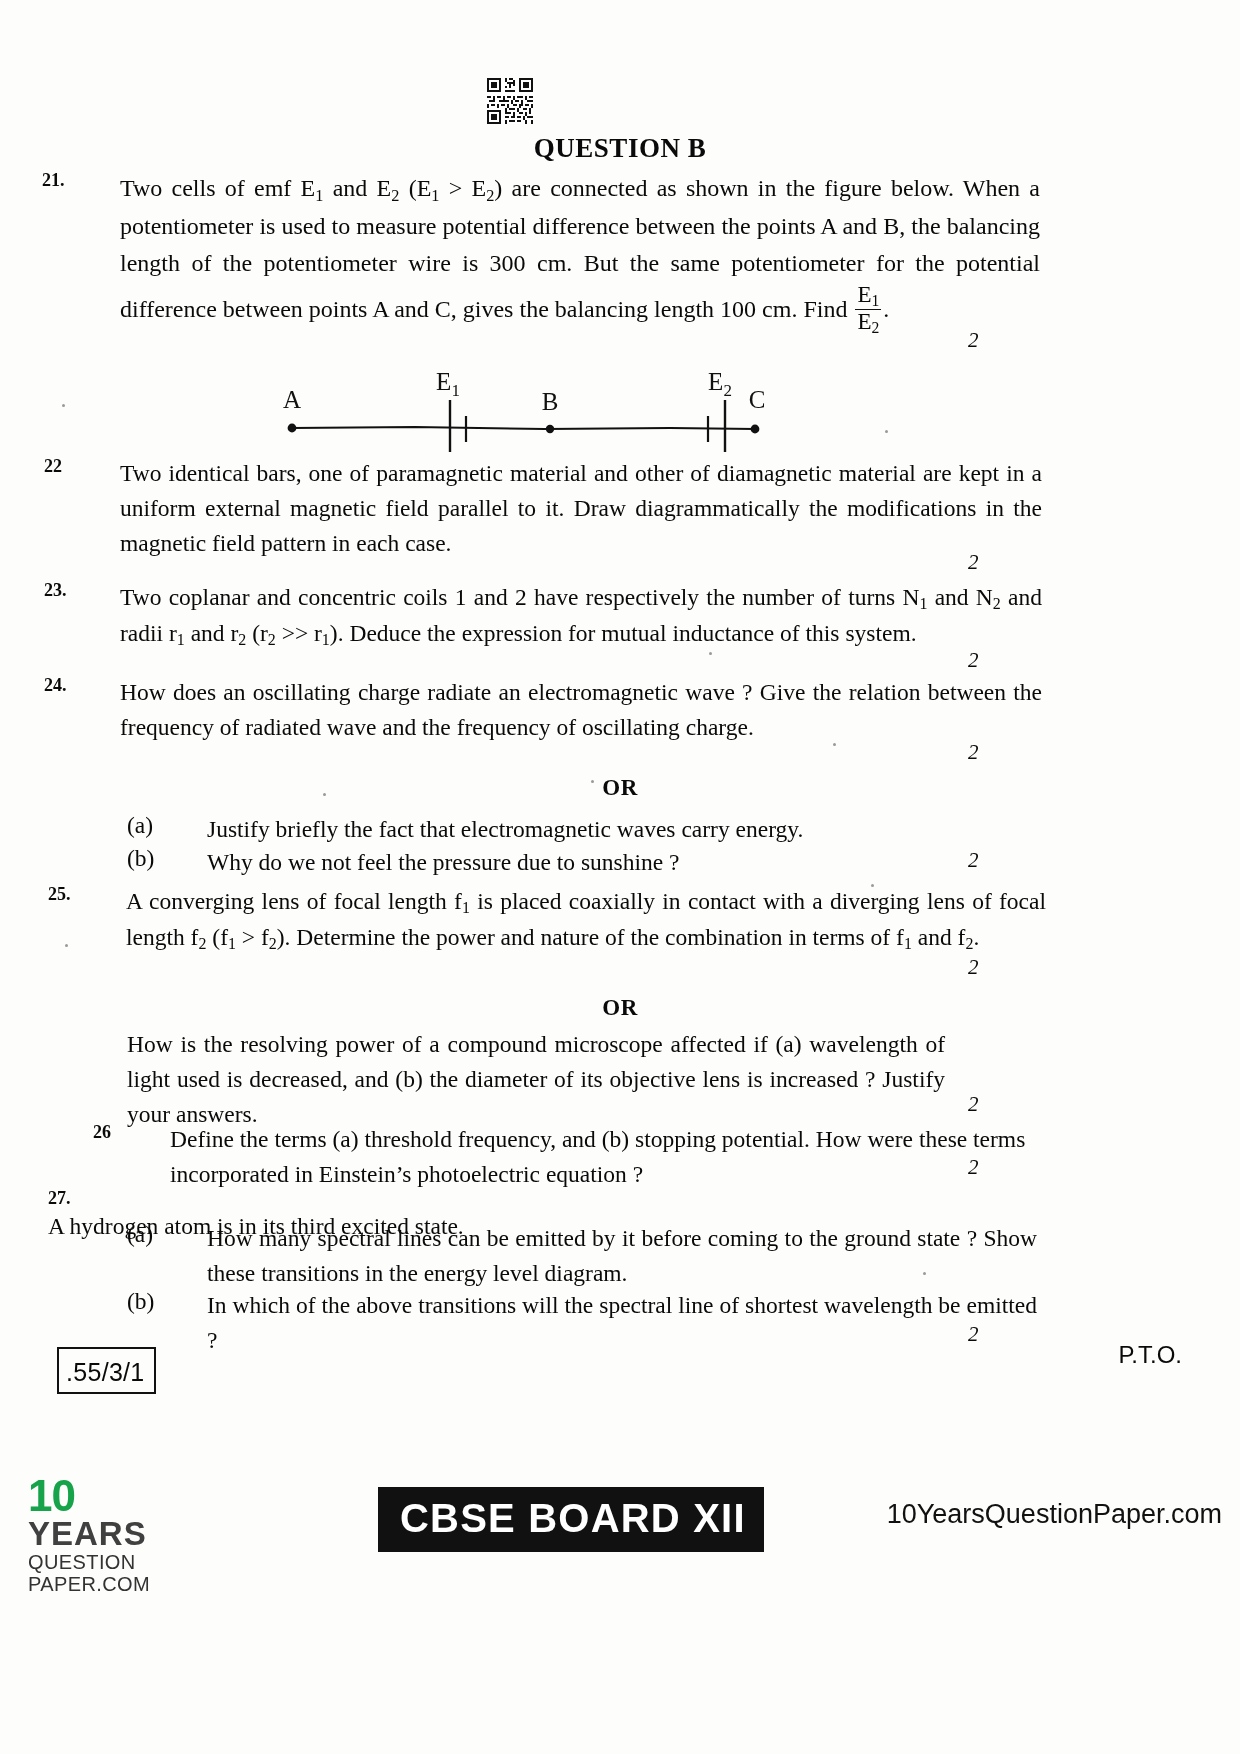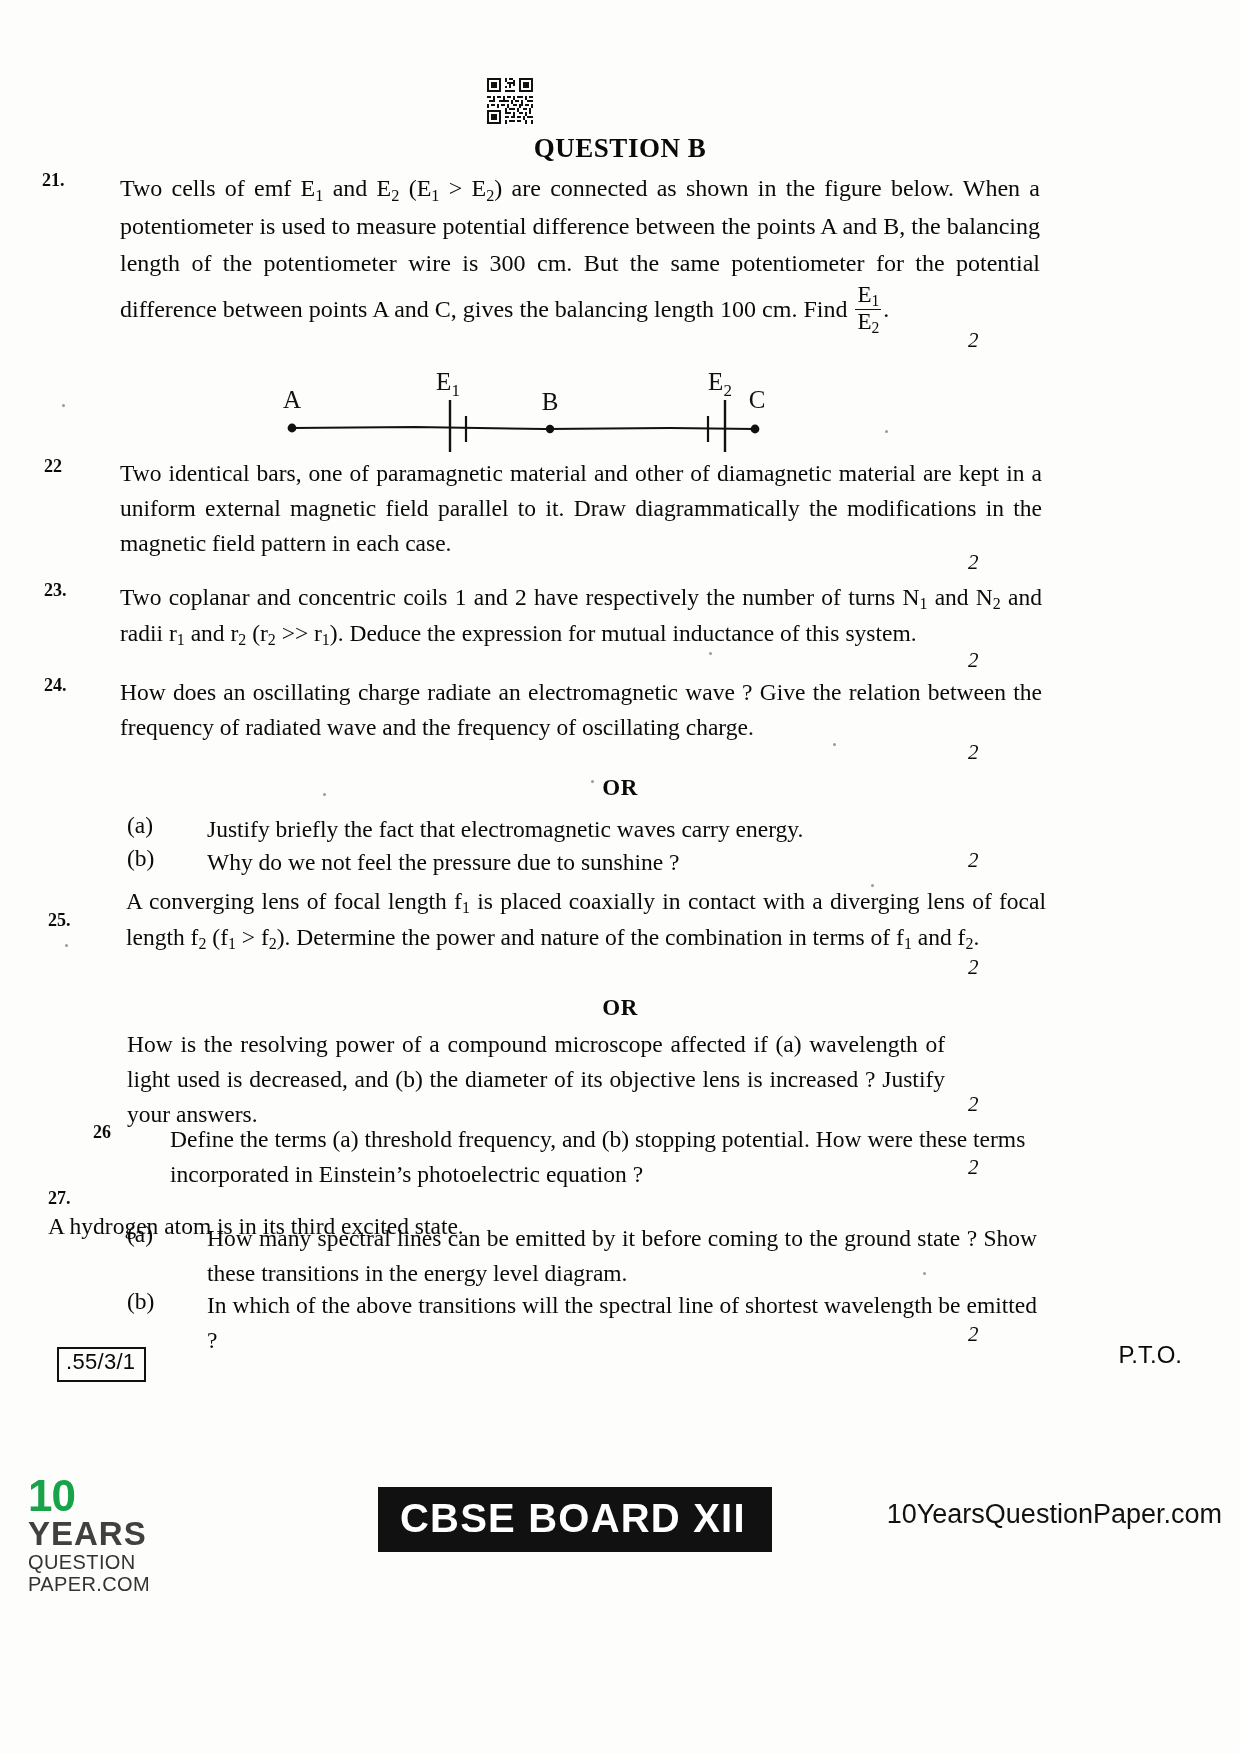--- a/index.html
+++ b/index.html
@@ -81,22 +81,22 @@
   .frac .den { display:block; padding:0 2px; }
 
   
   .figure { position:absolute; left:270px; top:372px; width:530px; height:80px; }
   .figure svg { display:block; }
 
   
   .code-box {
     position:absolute; left:57px; top:1347px;
     border:2px solid #111;
-    padding:0 9px 5px 7px;
-    font-size:22px;
+    padding:9px 9px 5px 7px;
+    font-size:25px;
     letter-spacing:0.3px;
     font-family:"Liberation Sans", sans-serif;
   }
   .page-no {
     position:absolute; left:0; top:1341px; width:1240px;
     text-align:center; font-size:24px;
     font-family:"Liberation Sans", sans-serif;
   }
   .pto {
     position:absolute; right:58px; top:1341px;
@@ -120,21 +120,21 @@
   .brand-left .bqp {
     font-family:"Liberation Sans", sans-serif;
     font-size:20px; color:#333; line-height:1.12; letter-spacing:0.4px;
   }
   .brand-banner {
     position:absolute; left:378px; top:22px;
     background:#111; color:#fff;
     font-family:"Liberation Sans", sans-serif;
     font-weight:bold; font-size:40px;
     letter-spacing:1.2px;
-    padding:9px 26px 11px 22px;
+    padding:9px 18px 11px 22px;
   }
   .brand-right {
     position:absolute; right:18px; top:34px;
     font-family:"Liberation Sans", sans-serif;
     font-size:27px; color:#111;
   }
 
   .speck { position:absolute; background:#9a9a9a; border-radius:50%; }
 </style>
 </head>
@@ -268,21 +268,21 @@
   <div class="sub" style="left:127px; top:812px; width:900px;">
     <div class="sublabel" style="width:80px;">(a)</div>
     <div class="subtext nj" style="width:815px;">Justify briefly the fact that electromagnetic waves carry energy.</div>
   </div>
   <div class="sub" style="left:127px; top:845px; width:900px;">
     <div class="sublabel" style="width:80px;">(b)</div>
     <div class="subtext nj" style="width:815px;">Why do we not feel the pressure due to sunshine ?</div>
   </div>
   <div class="marks" style="left:968px; top:848px;">2</div>
 
-  <div class="q" style="left:48px; top:884px; width:1000px;align-items:center;">
+  <div class="q" style="left:48px; top:884px; width:1000px;">
     <div class="qnum" style="width:78px;">25.</div>
     <div class="qbody" style="width:920px;">
       <span>A converging lens of focal length f</span><sub>1</sub><span> is placed coaxially in contact with a diverging lens of focal length f</span><sub>2</sub><span> (f</span><sub>1</sub><span> &gt; f</span><sub>2</sub><span>). Determine the power and nature of the combination in terms of f</span><sub>1</sub><span> and f</span><sub>2</sub><span>.</span>
     </div>
   </div>
   <div class="marks" style="left:968px; top:955px;">2</div>
 
   <div class="or" style="top:995px;">OR</div>
 
   <div class="q" style="left:127px; top:1027px; width:920px;">

